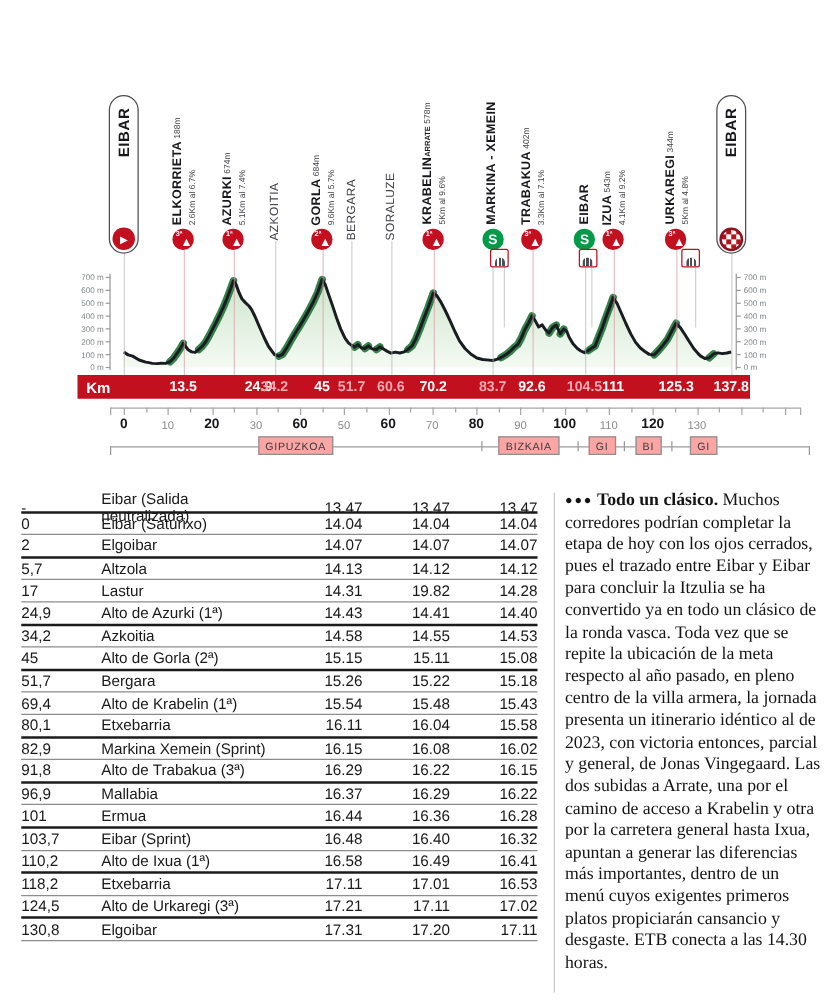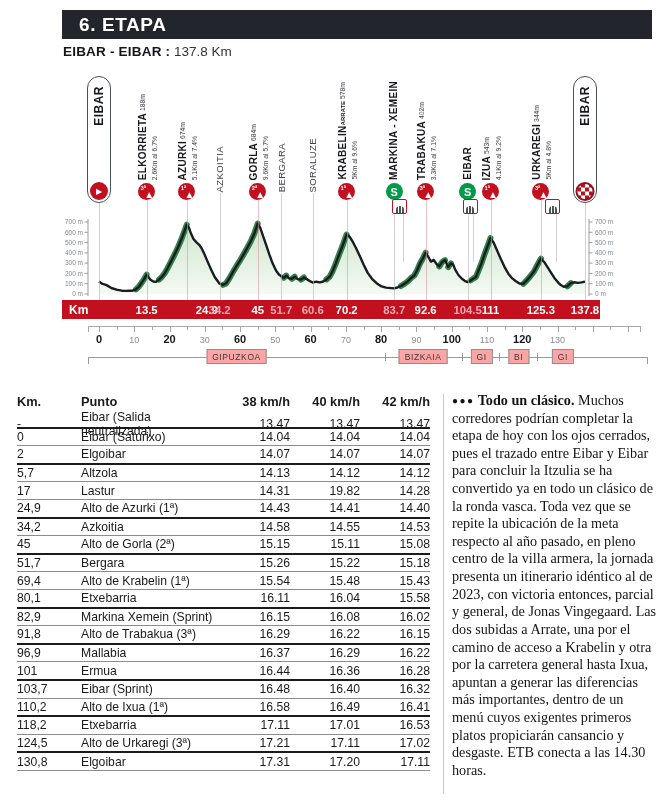--- a/index.html
+++ b/index.html
@@ -54,27 +54,20 @@
   .thead{font-weight:bold;font-size:12.8px;height:18px}
   .colrule{position:absolute;left:443px;top:394px;width:1px;height:400px;background:#c9c9c9}
   .article{position:absolute;left:452px;top:392px;width:206px;font-family:"Liberation Serif",serif;
            font-size:14.2px;line-height:1.24;color:#141414;text-align:left}
   .article .dots{font-size:10px;letter-spacing:1.5px;margin-right:3px;vertical-align:1.5px}
 </style>
 </head>
 <body>
 
 <div id="page">
-  <div class="hdr">
-    <span>6. ETAPA</span>
-  </div>
-  <div class="sub">
-    <b>EIBAR - EIBAR :</b>
-    <span>137.8 Km</span>
-  </div>
 
   <div id="chart-layer">
       <svg viewBox="0 0 663 800" width="663" height="800" style="position: absolute; left: 0px; top: 0px; z-index: 1; pointer-events: none;">
         <defs>
           <linearGradient id="gg" x1="0" y1="0" x2="0" y2="1">
   <stop offset="0" stop-color="#cfe5cd"></stop>
   <stop offset="1" stop-color="#f4faf3"></stop>
           </linearGradient>
         </defs>
   <path d="M99.0 281.6 L102.5 283.9 L106.1 284.9 L111.3 288.0 L116.6 289.7 L119.1 290.1 L121.9 290.7 L125.5 290.9 L129.0 290.6 L132.5 290.7 L136.0 289.4 L138.9 286.6 L141.3 283.2 L144.1 279.1 L146.6 274.7 L148.4 277.0 L150.5 279.8 L153.3 281.5 L156.1 281.9 L159.0 279.6 L161.8 277.0 L164.6 273.4 L167.4 268.5 L170.2 263.1 L173.1 257.5 L175.9 251.8 L178.7 245.7 L181.5 239.0 L184.0 232.3 L186.8 224.7 L188.9 227.7 L191.1 233.8 L193.5 239.0 L196.3 242.1 L199.2 244.8 L201.3 247.7 L204.1 253.4 L207.6 261.6 L211.2 269.8 L214.7 277.0 L219.6 283.7 L223.1 284.9 L226.0 283.5 L229.5 278.1 L233.0 271.9 L236.5 266.0 L240.1 260.3 L243.6 254.4 L247.1 248.2 L250.7 241.5 L254.2 233.8 L257.7 223.6 L260.2 227.7 L263.0 235.9 L266.2 245.1 L269.3 254.4 L272.5 263.1 L276.0 270.5 L278.9 274.5 L281.3 276.3 L283.8 277.7 L286.3 275.7 L289.1 278.4 L291.9 278.8 L294.7 276.7 L297.6 279.1 L301.1 279.6 L303.9 277.5 L307.1 279.4 L309.9 281.1 L312.7 282.5 L316.3 281.7 L319.8 282.4 L323.3 281.5 L326.5 279.4 L329.7 276.7 L332.5 271.4 L335.7 263.7 L338.8 255.4 L342.4 246.2 L344.8 239.5 L346.6 234.5 L349.4 236.4 L352.6 241.5 L356.1 248.2 L360.0 256.5 L363.9 265.2 L367.7 272.9 L372.0 278.8 L376.6 283.2 L381.5 286.4 L386.1 287.6 L391.4 288.1 L394.2 288.4 L397.4 287.5 L400.9 286.0 L404.4 283.9 L408.0 281.2 L411.5 277.7 L414.3 275.5 L417.1 270.3 L419.9 263.7 L422.8 258.5 L425.6 252.7 L428.1 256.5 L430.9 261.6 L433.7 259.9 L436.5 264.0 L439.3 266.4 L442.2 261.9 L445.0 260.1 L448.2 267.1 L451.0 263.3 L453.4 265.0 L455.2 269.6 L458.4 275.0 L461.9 278.8 L464.7 280.8 L467.6 282.1 L470.7 280.4 L473.6 278.4 L476.0 276.9 L478.8 269.8 L481.7 262.6 L484.5 254.4 L487.7 245.9 L490.5 238.1 L493.7 242.8 L497.2 250.8 L500.7 258.8 L504.6 267.1 L508.5 273.9 L512.3 278.4 L515.9 281.2 L519.4 283.5 L523.3 283.9 L526.8 280.4 L530.3 276.3 L533.9 271.6 L537.4 265.0 L540.9 258.6 L544.4 262.3 L548.0 267.8 L551.5 273.4 L555.0 278.8 L558.5 282.9 L560.3 284.7 L563.8 286.8 L567.4 286.2 L570.9 283.1 L574.4 282.3 L577.9 282.9 L581.5 282.4 L585.0 281.6 L585.0 294 L99.0 294 Z" fill="url(#gg)"></path>
@@ -324,27 +317,20 @@
       <div class="tick" style="left: 499.3px; top: 353px; height: 8px; background: rgb(154, 154, 154);"></div>
       <div class="tick" style="left: 537.4px; top: 353px; height: 8px; background: rgb(154, 154, 154);"></div>
       <div class="rbox" style="left: 236.5px;">GIPUZKOA</div>
       <div class="rbox" style="left: 423.1px;">BIZKAIA</div>
       <div class="rbox" style="left: 481.7px;">GI</div>
       <div class="rbox" style="left: 518.7px;">BI</div>
       <div class="rbox" style="left: 562.8px;">GI</div>
     </div>
 
   <div id="schedule">
-      <div class="trow thead">
-        <div>Km.</div>
-        <div>Punto</div>
-        <div class="r">38 km/h</div>
-        <div class="r">40 km/h</div>
-        <div class="r">42 km/h</div>
-      </div>
       <div class="trow" style="border-bottom: 2px solid rgb(27, 27, 27);">
         <div>-</div>
         <div>Eibar (Salida neutralizada)</div>
         <div class="r">13.47</div>
         <div class="r">13.47</div>
         <div class="r">13.47</div>
       </div>
       <div class="trow" style="border-bottom: 1px solid rgb(140, 140, 140);">
         <div>0</div>
         <div>Eibar (Saturixo)</div>

